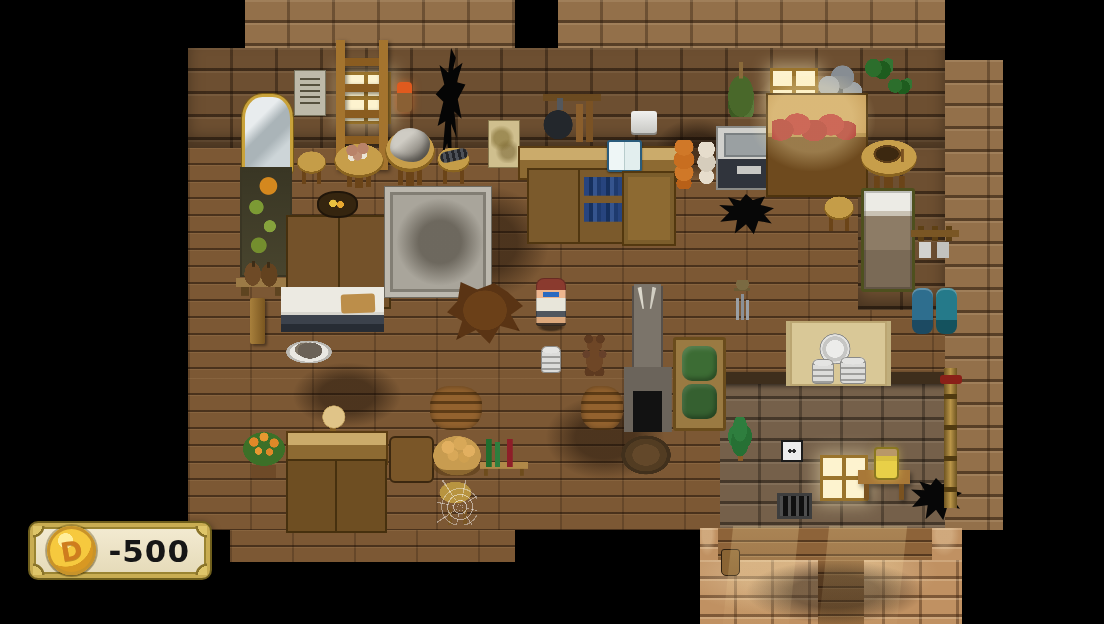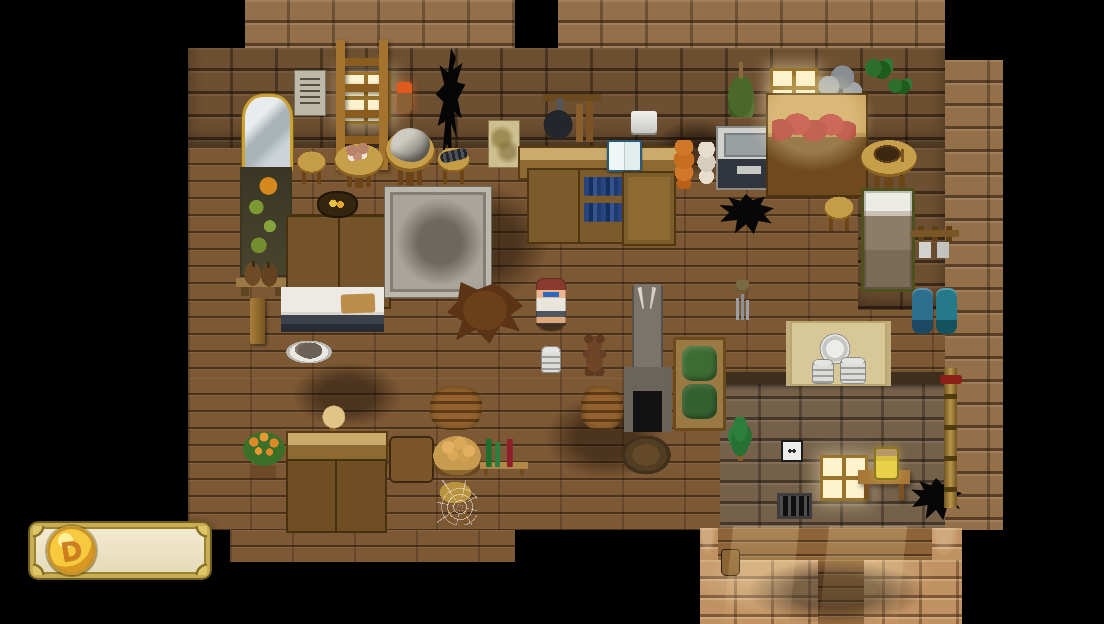--- a/index.html
+++ b/index.html
@@ -479,14 +479,15 @@
     </div>
 
   <div class="gold-panel">
     <span class="fl tl"></span>
     <span class="fl tr"></span>
     <span class="fl br"></span>
     <span class="fl bl"></span>
     <span class="coin">
       <span class="coin-mark">D</span>
     </span>
+    <span class="amount">-500</span>
   </div>
 </div>
 
 </body></html>

